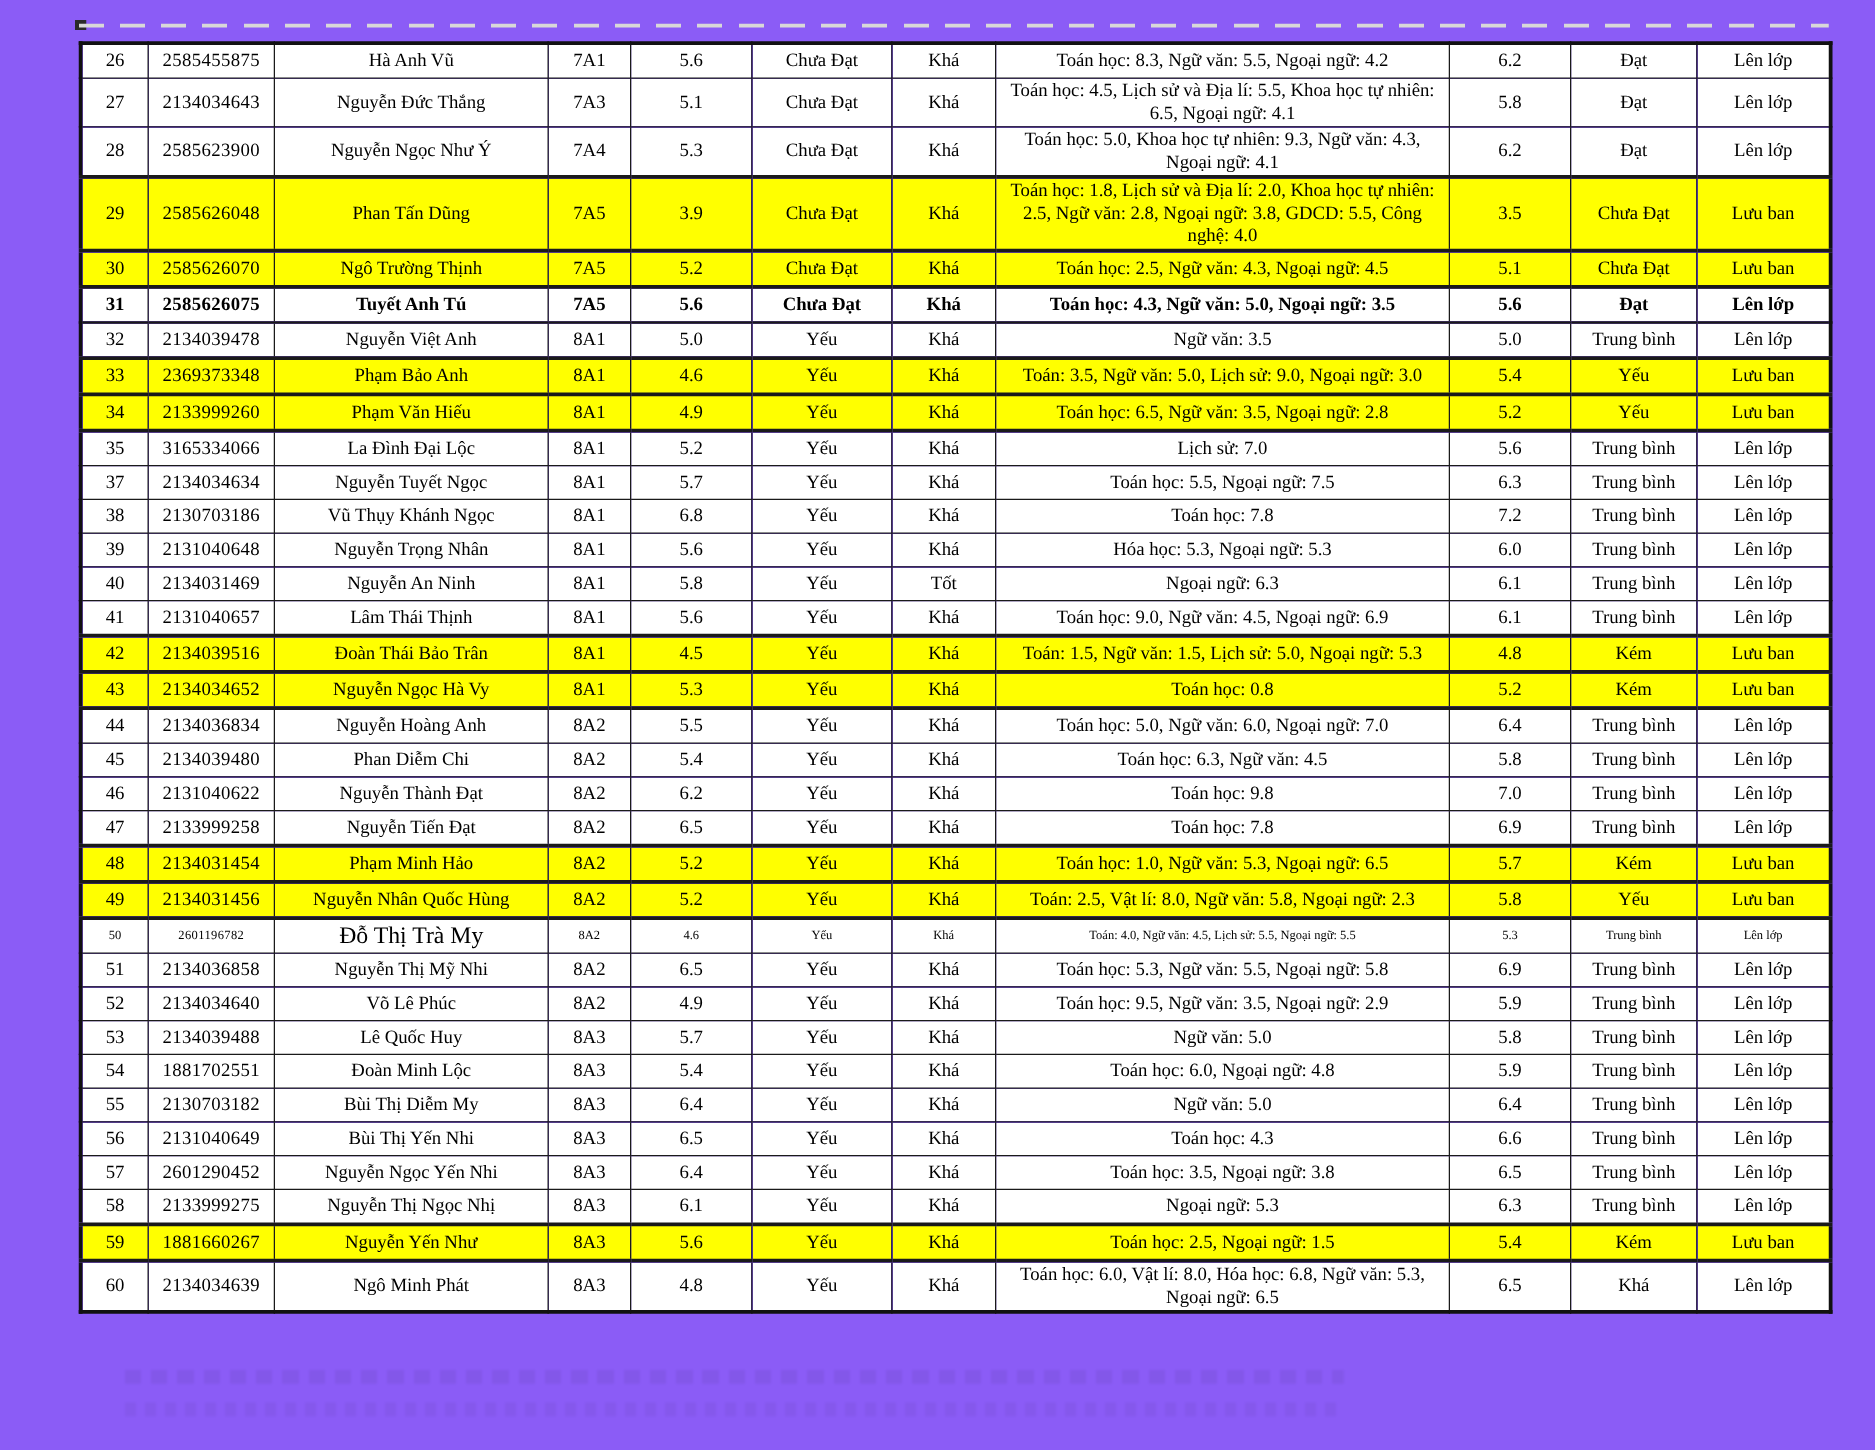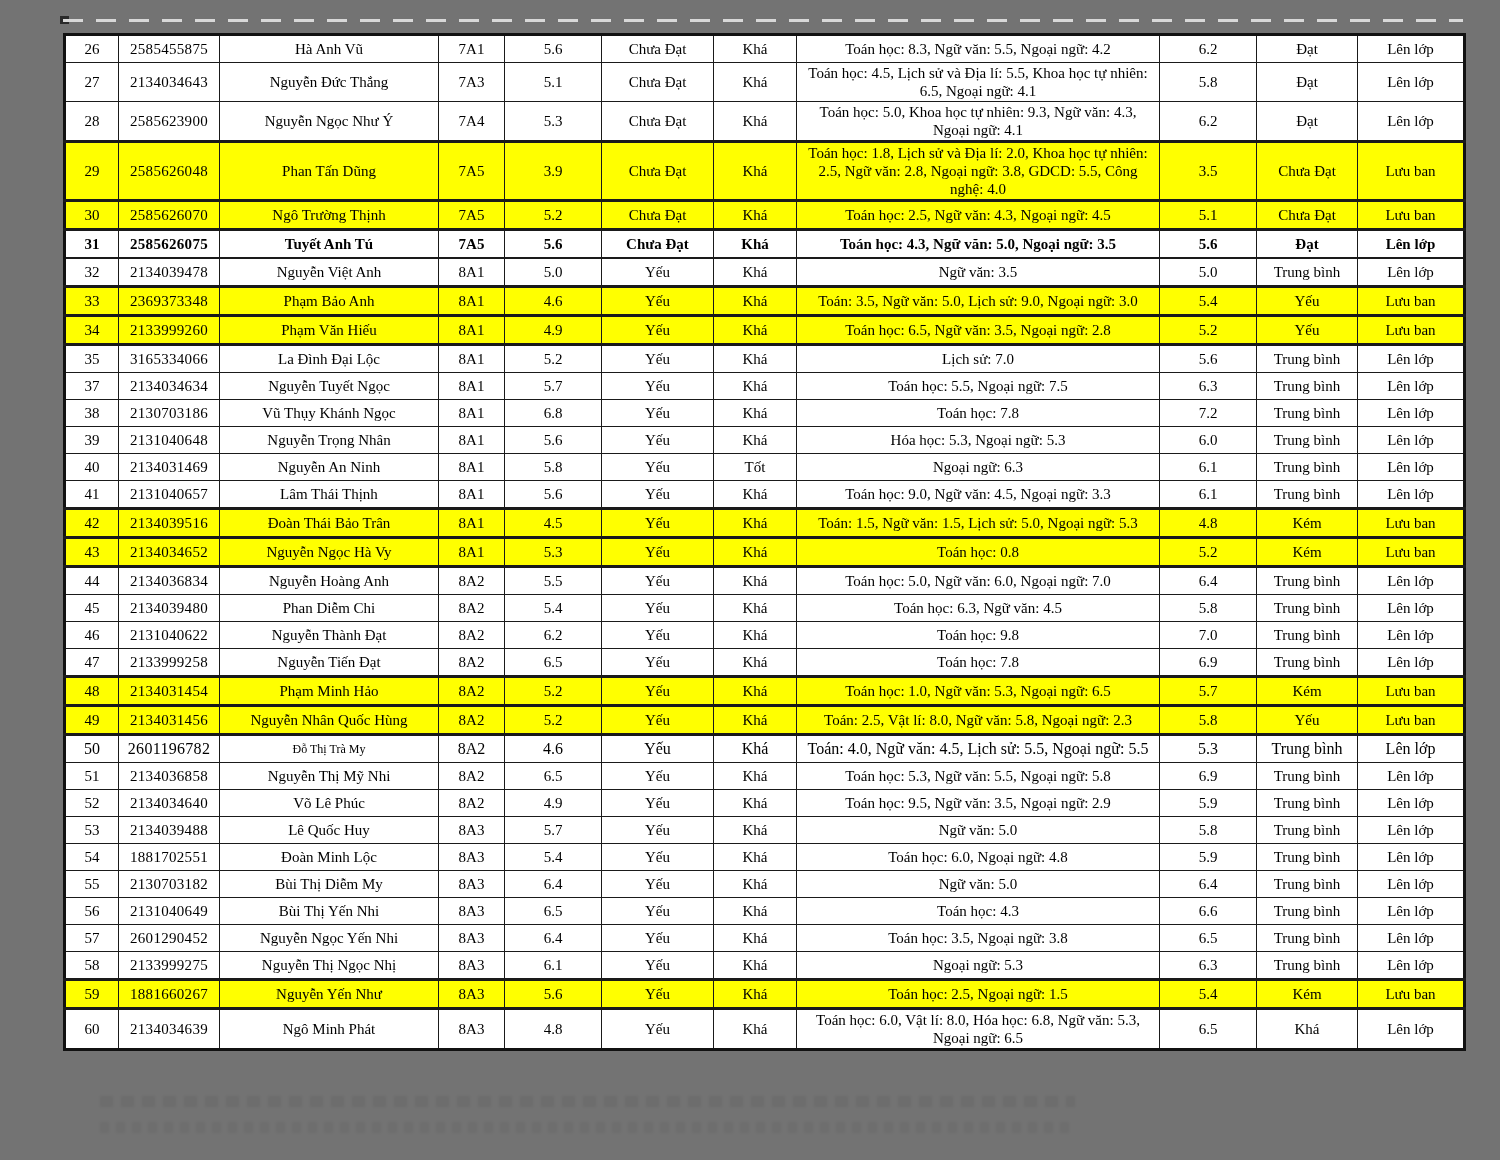--- a/index.html
+++ b/index.html
@@ -1,17 +1,17 @@
 <!DOCTYPE html>
 <html><head>
 <meta charset="utf-8">
 <style>
   html,body{margin:0;padding:0;background:#ffffff;}
   .page{
-    position:relative;width:1500px;height:1160px;background:#737373;
+    position:relative;width:1500px;height:1160px;background:#8b5cf6;
     font-family:"Liberation Serif", serif;color:#000;overflow:hidden;
   }
   
   .remnant{
     position:absolute;left:63px;top:19px;width:1400px;height:3px;
     background:repeating-linear-gradient(90deg,#d8d8d8 0 20px,transparent 20px 33px);
   }
   .remnant-tick{position:absolute;left:60px;top:16px;width:9px;height:8px;background:#2a2a2a;}
   table.grades{
     position:absolute;left:63px;top:33px;width:1400px;
@@ -23,22 +23,22 @@
     padding:1px 6px;height:24px;
     font-size:15px;line-height:1.2;overflow:hidden;
     text-align:center;vertical-align:middle;
     background:#ffffff;
   }
   td.c-name{text-align:left;font-size:16.5px;padding-left:5px;}
   td.c-id{font-size:15px;letter-spacing:.3px;}
   td.c-subjects{text-align:left;font-size:14.6px;padding:2px 9px;line-height:1.3;}
   tr.hl td{background:#FFFF00;border-top-width:3px;border-bottom-width:3px;}
   tr.section-end td{border-bottom-width:2.6px;font-weight:bold;}
-  tr.small td{font-size:16px;}
-  tr.small td.c-name{font-size:12px;}
+  tr.small td{font-size:10px;}
+  tr.small td.c-name{font-size:19px;}
   td.subj-small{font-size:13.4px;margin-left:18px;}
   
   .ghost{
     position:absolute;left:100px;top:1092px;width:975px;height:50px;
     background:
       repeating-linear-gradient(90deg,rgba(0,0,0,0.05) 0 13px,rgba(0,0,0,0) 13px 21px) 0 4px / 100% 11px no-repeat,
       repeating-linear-gradient(90deg,rgba(0,0,0,0.04) 0 9px,rgba(0,0,0,0) 9px 16px) 0 30px / 100% 11px no-repeat;
     filter:blur(1px);
   }
 </style>
@@ -247,21 +247,21 @@
           <td class="c-result">Lên lớp</td>
         </tr>
         <tr>
           <td class="c-stt">41</td>
           <td class="c-id">2131040657</td>
           <td class="c-name">Lâm Thái Thịnh</td>
           <td class="c-class">8A1</td>
           <td class="c-gpa">5.6</td>
           <td class="c-status">Yếu</td>
           <td class="c-conduct">Khá</td>
-          <td class="c-subjects">Toán học: 9.0, Ngữ văn: 4.5, Ngoại ngữ: 3.3</td>
+          <td class="c-subjects">Toán học: 9.0, Ngữ văn: 4.5, Ngoại ngữ: 6.9</td>
           <td class="c-gpa2">6.1</td>
           <td class="c-rank">Trung bình</td>
           <td class="c-result">Lên lớp</td>
         </tr>
         <tr class="hl">
           <td class="c-stt">42</td>
           <td class="c-id">2134039516</td>
           <td class="c-name">Đoàn Thái Bảo Trân</td>
           <td class="c-class">8A1</td>
           <td class="c-gpa">4.5</td>

